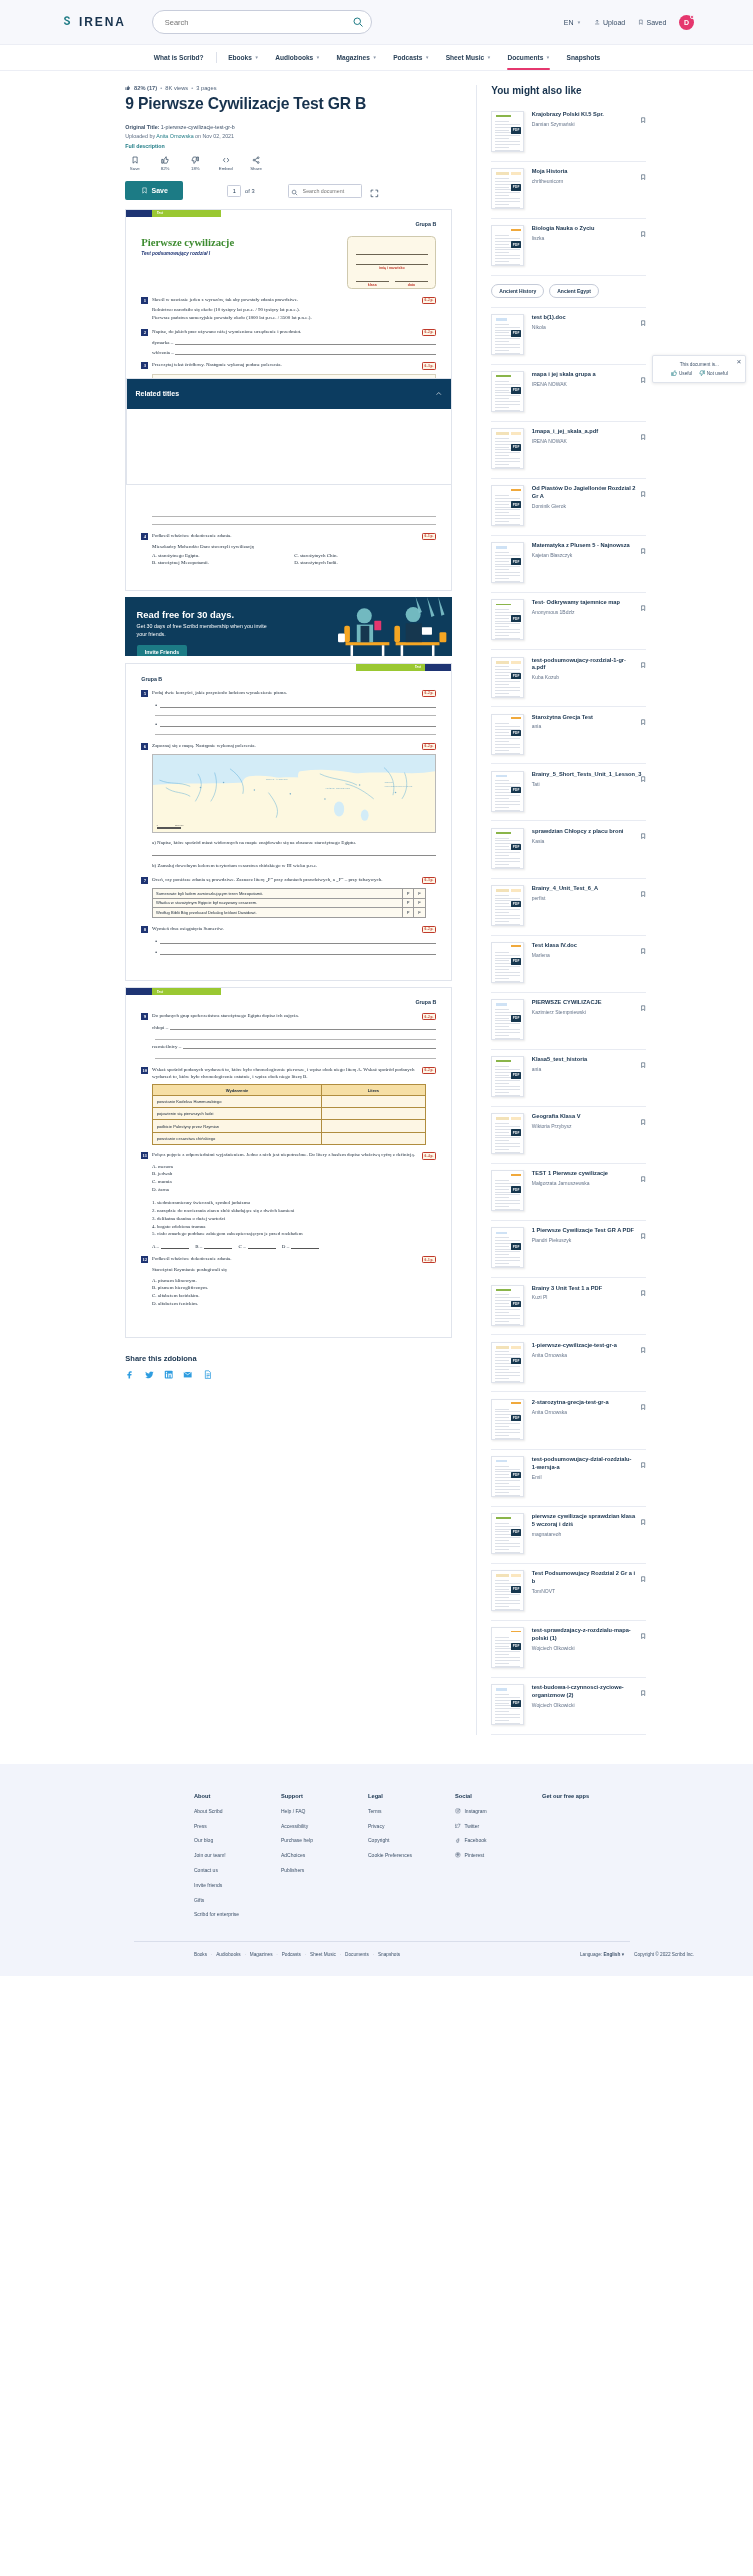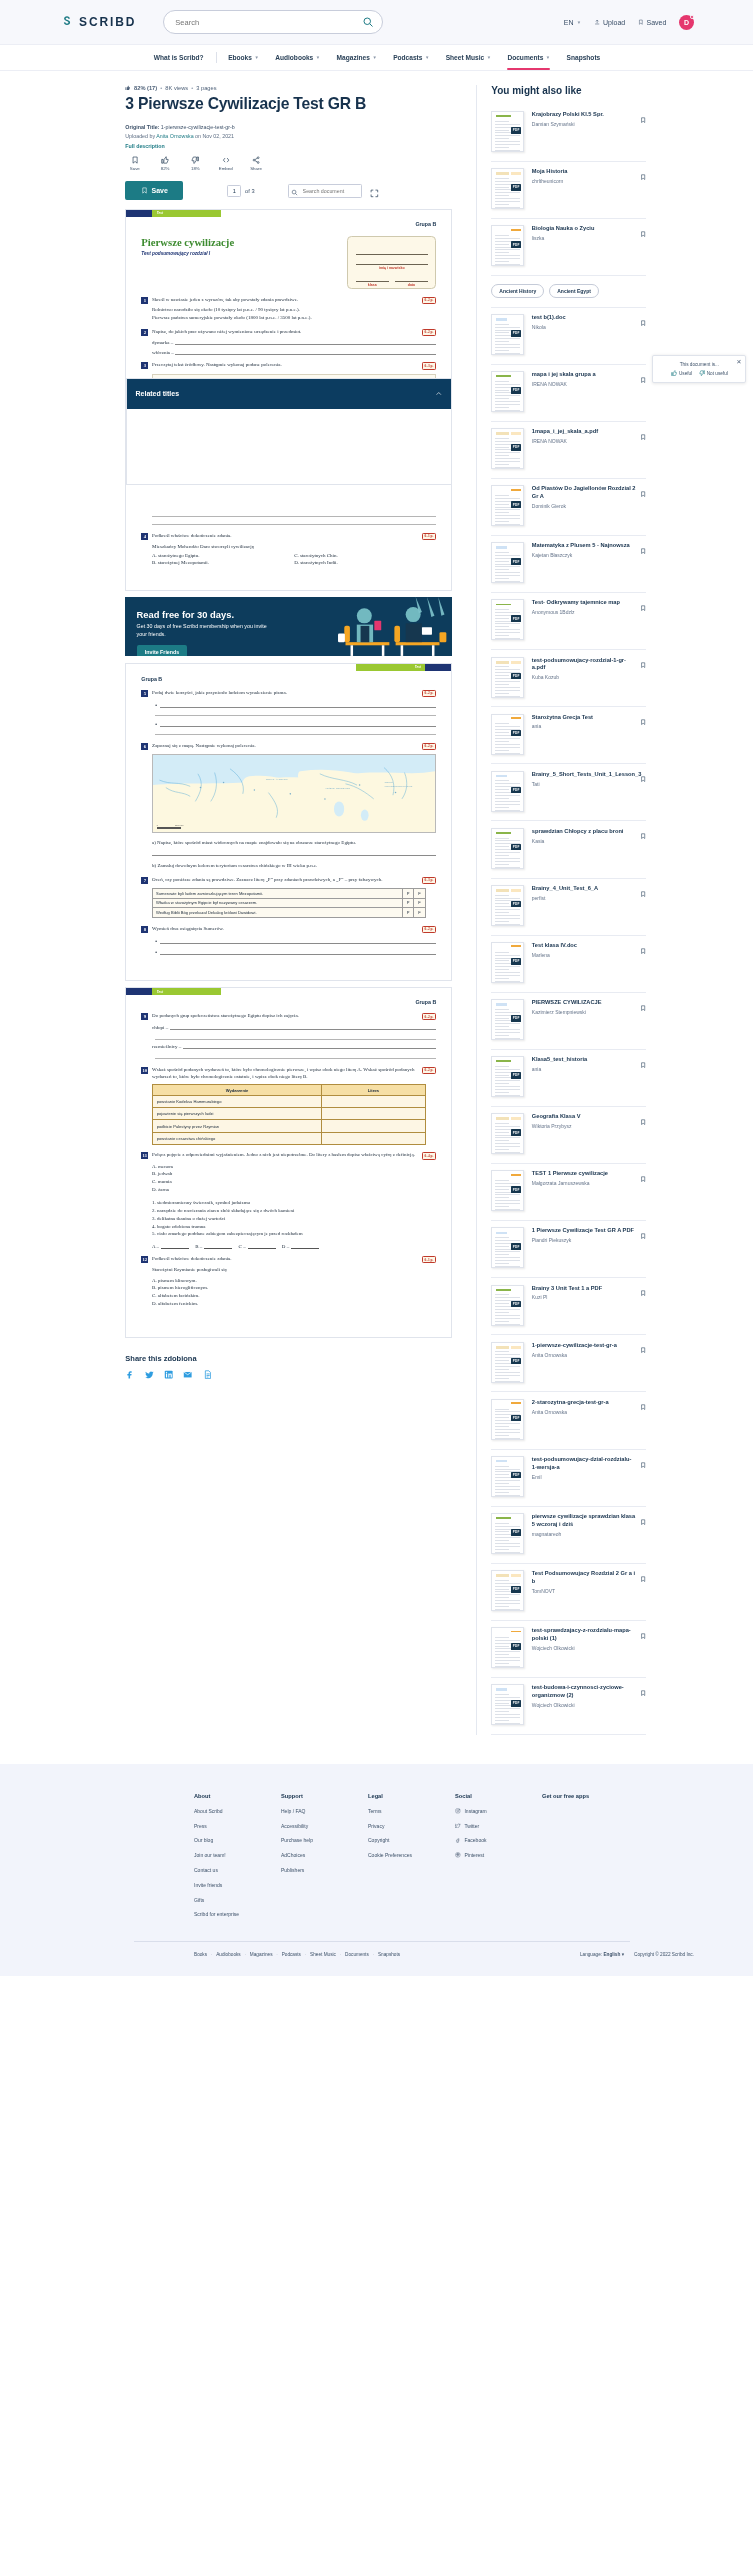--- a/index.html
+++ b/index.html
@@ -391,21 +391,21 @@
 <body>
 
 <div class="topbar">
   <div class="topbar-inner">
     <div class="logo">
       <span class="logo-mark">
         <svg viewBox="0 0 24 24" fill="currentColor">
             <path d="M12 2c-3 0-5 2-5 4.2 0 2.3 1.9 3.3 4 4 2.3.8 3.4 1.3 3.4 2.5 0 1-.9 1.8-2.4 1.8-1.6 0-2.7-.9-2.9-2.2L6.6 13c.3 2.6 2.5 4.3 5.4 4.3 3.2 0 5.3-1.9 5.3-4.4 0-2.5-2-3.5-4.3-4.3C11 8 9.8 7.6 9.8 6.5c0-1 .9-1.7 2.2-1.7 1.4 0 2.4.8 2.6 2l2.5-.7C16.7 3.6 14.7 2 12 2z"></path>
           </svg>
       </span>
-      <span class="logo-text">SCRIBD</span>
+      <span class="logo-text">IRENA</span>
     </div>
     <div class="search-wrap">
       <input class="search-input" placeholder="Search" style="">
       <button class="search-icon-btn">
         <svg viewBox="0 0 24 24" fill="none" stroke="currentColor" stroke-width="2">
             <circle cx="10.5" cy="10.5" r="6.5"></circle>
             <line x1="15.5" y1="15.5" x2="21" y2="21"></line>
           </svg>
       </button>
     </div>
@@ -480,21 +480,21 @@
             <path d="M2 10h4v11H2zM8 21h9l4-9v-2h-6l1-5-1-3-6 8z"></path>
           </svg>
       </span>
       <span>82% (17)</span>
       <span class="sep">•</span>
       <span class="light">8K views</span>
       <span class="sep">•</span>
       <span class="light">3 pages</span>
     </div>
 
-    <h1 class="doc-title">3 Pierwsze Cywilizacje Test GR B</h1>
+    <h1 class="doc-title">9 Pierwsze Cywilizacje Test GR B</h1>
 
     <div class="orig-title">
       <b>Original Title:</b>
       <span>1-pierwsze-cywilizacje-test-gr-b</span>
     </div>
     <div class="uploaded">
       <span>Uploaded by</span>
       <a href="#">Anita Ornowska</a>
       <span>on Nov 02, 2021</span>
     </div>

